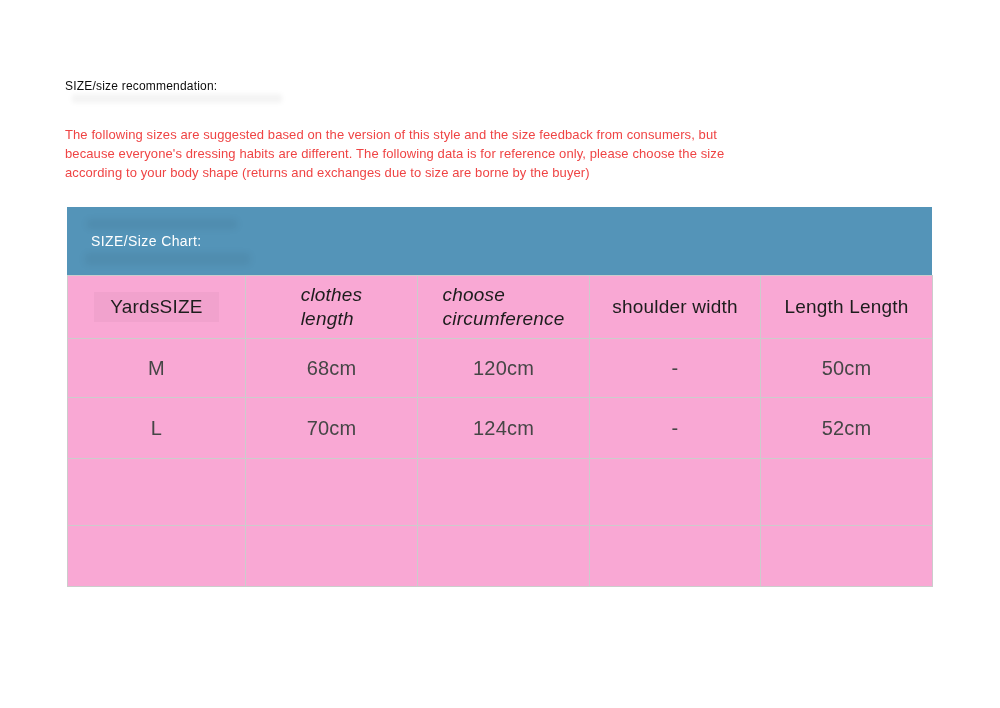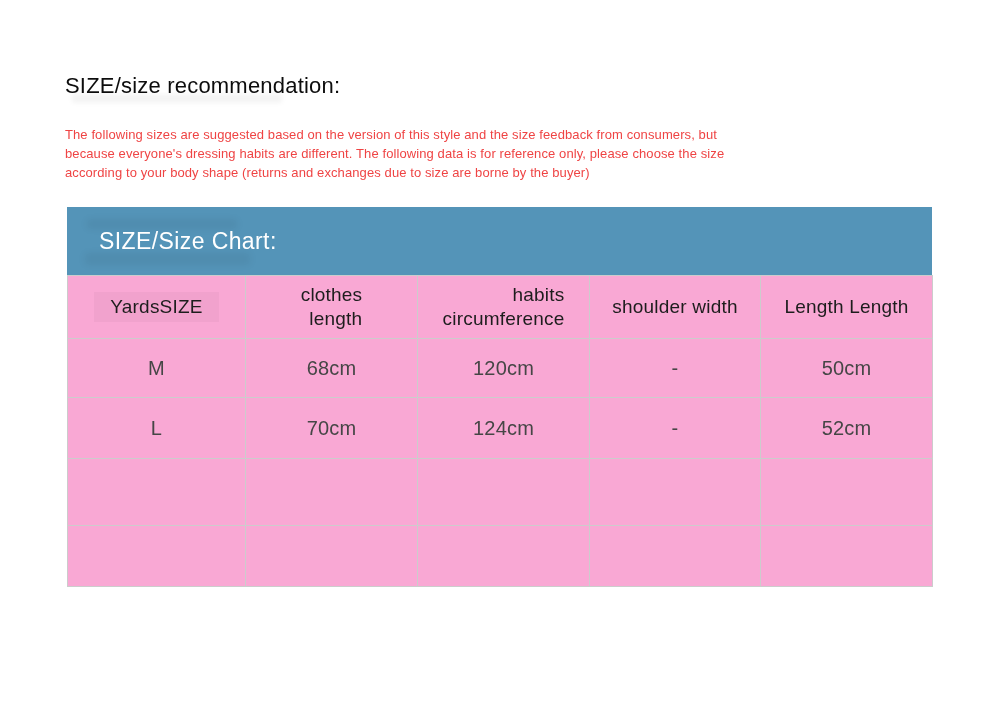--- a/index.html
+++ b/index.html
@@ -10,21 +10,21 @@
     height: 708px;
     background: #ffffff;
     font-family: "Liberation Sans", sans-serif;
     color: #111111;
     overflow: hidden;
   }
   .page-title {
     position: absolute;
     left: 65px;
     top: 76px;
-    font-size: 22px;
+    font-size: 12px;
     font-weight: 400;
     letter-spacing: 0.2px;
     color: #0d0d0d;
     line-height: 20px;
   }
   .ghost {
     position: absolute;
     background: rgba(0,0,0,0.045);
     filter: blur(2px);
     border-radius: 2px;
@@ -49,23 +49,23 @@
     width: 865px;
     height: 68px;
     background: #5494b8;
     display: flex;
     align-items: center;
   }
   .ghost-bar-a { left: 20px; top: 12px; width: 150px; height: 10px; background: rgba(0,0,0,0.05); filter: blur(3px); }
   .ghost-bar-b { left: 18px; top: 46px; width: 165px; height: 12px; background: rgba(0,0,0,0.05); filter: blur(3px); }
   .chart-title {
     position: relative;
-    padding-left: 32px;
+    padding-left: 24px;
     color: #ffffff;
-    font-size: 23px;
+    font-size: 14px;
     letter-spacing: 0.4px;
     line-height: 1;
   }
   table.size-table {
     position: absolute;
     left: 67px;
     top: 275px;
     width: 865px;
     border-collapse: collapse;
     table-layout: fixed;
@@ -85,23 +85,24 @@
   }
   table.size-table thead tr { height: 63px; }
   table.size-table th {
     font-weight: 400;
     font-size: 19px;
     color: #1d1d1d;
     letter-spacing: 0.2px;
   }
   th .multi {
     display: inline-block;
-    text-align: right;
+    text-align: left;
     white-space: pre-line;
     line-height: 24px;
+    font-style: italic;
   }
   th .hl {
     display: inline-block;
     background: rgba(0,0,0,0.032);
     padding: 4px 16px;
   }
   table.size-table td {
     font-size: 20px;
     color: #464646;
     letter-spacing: 0.2px;
@@ -136,21 +137,21 @@
         <col class="c1">
         <col class="c2">
         <col class="c3">
         <col class="c4">
     </colgroup>
     <thead>
       <tr class="header-row">
         <th><span class="hl">YardsSIZE</span></th>
         <th><span class="multi">clothes
 length</span></th>
-        <th><span class="multi">habits
+        <th><span class="multi">choose
 circumference</span></th>
         <th><span>shoulder width</span></th>
         <th><span>Length Length</span></th>
       </tr>
     </thead>
     <tbody>
       <tr class="row-0">
         <td>M</td>
         <td>68cm</td>
         <td>120cm</td>

